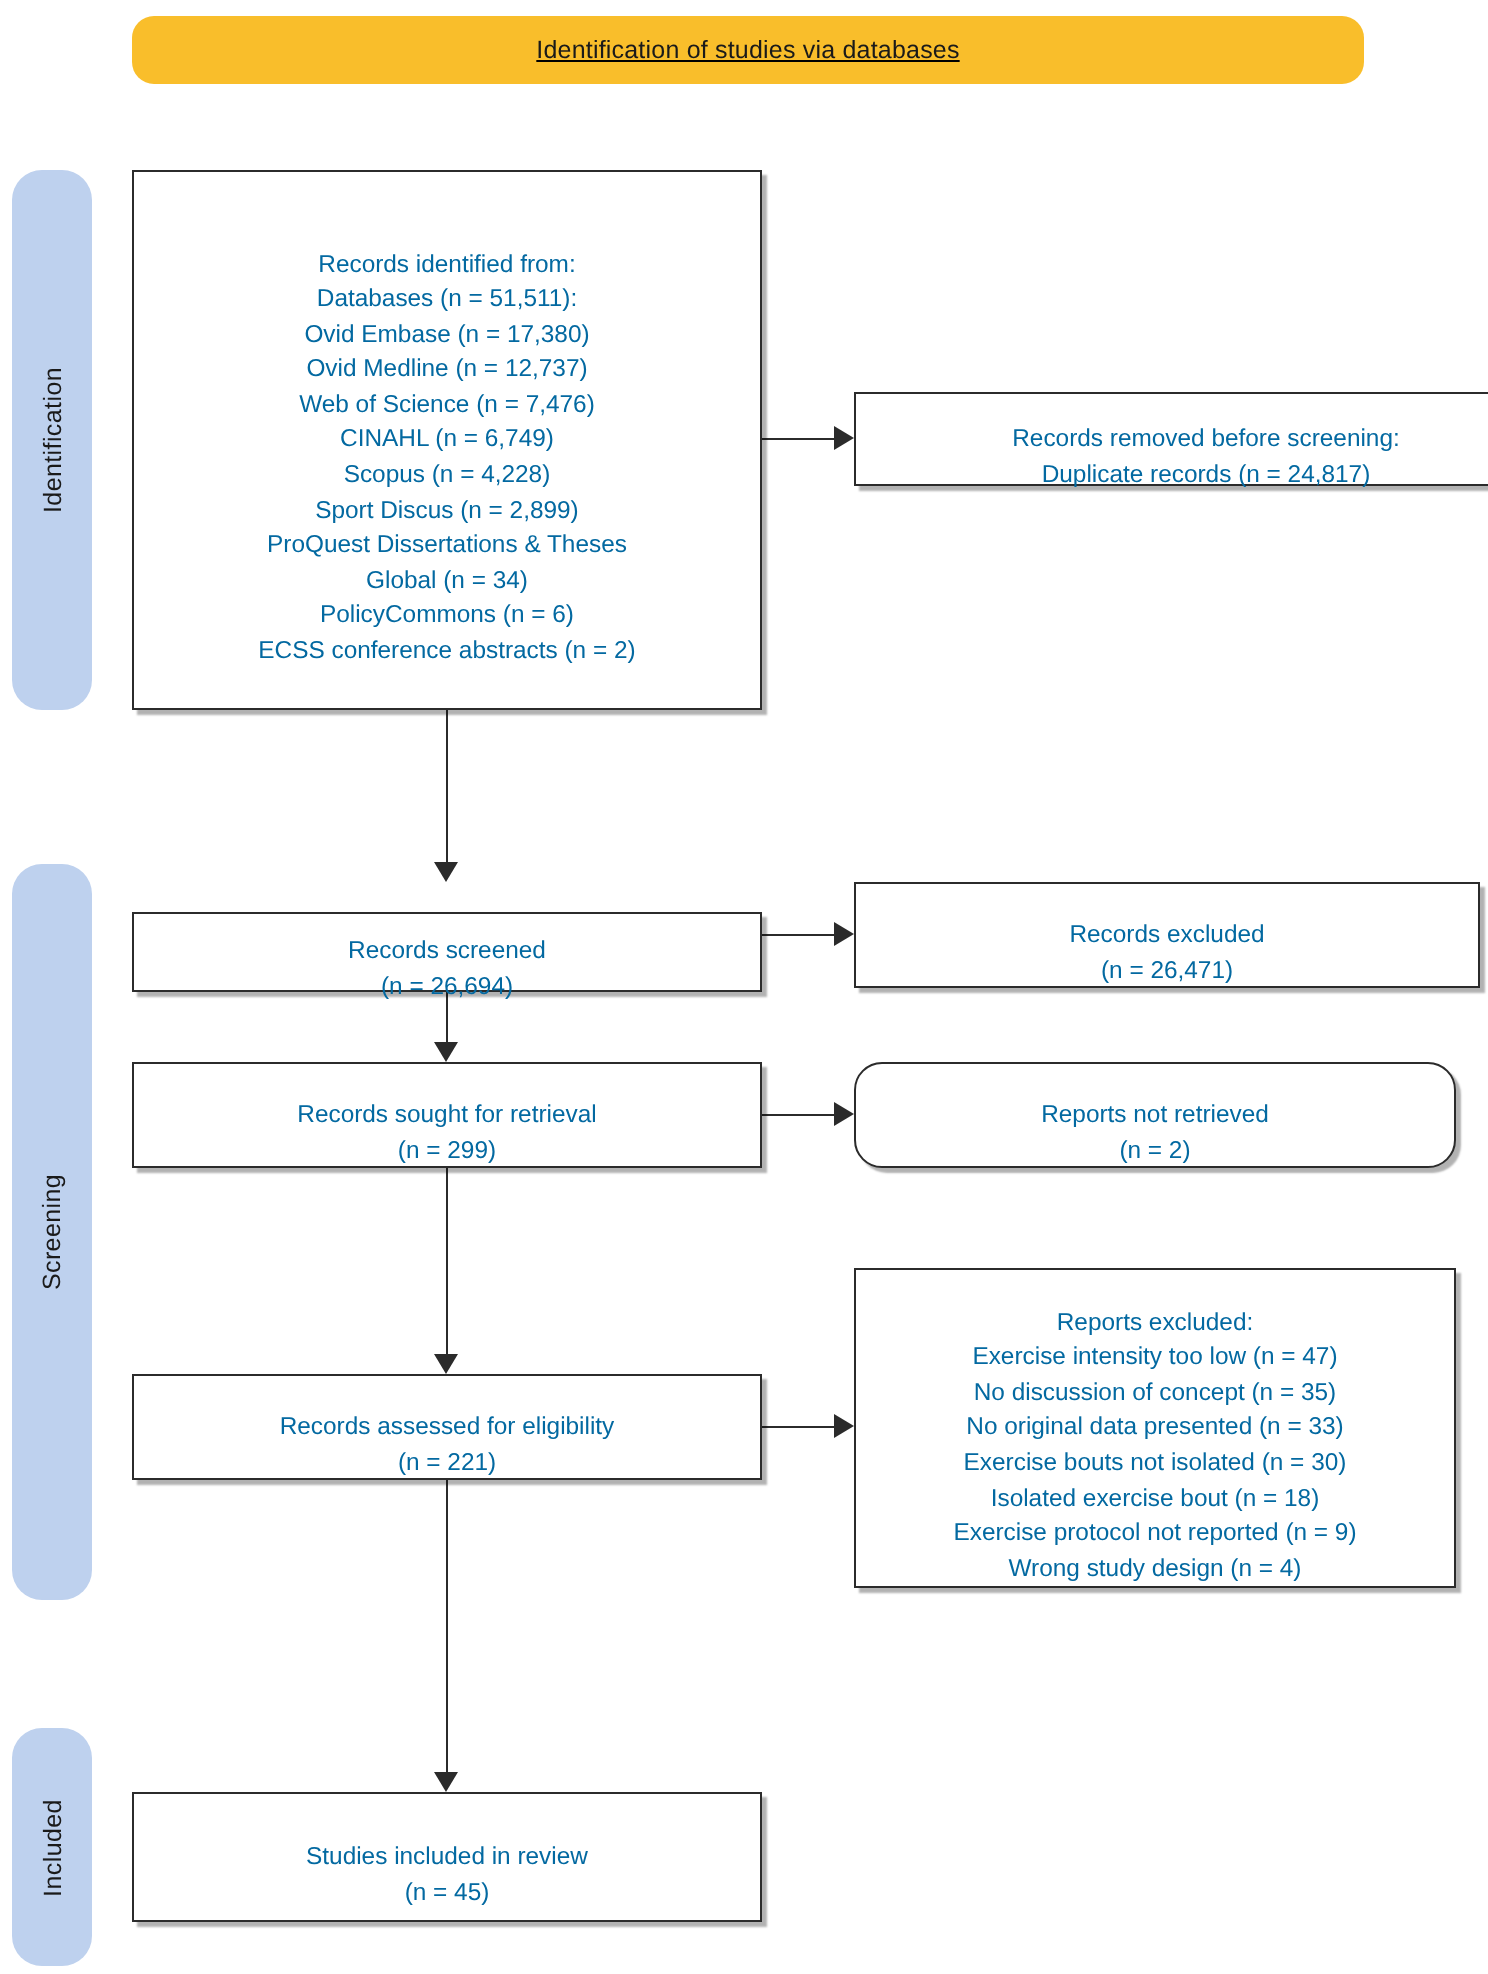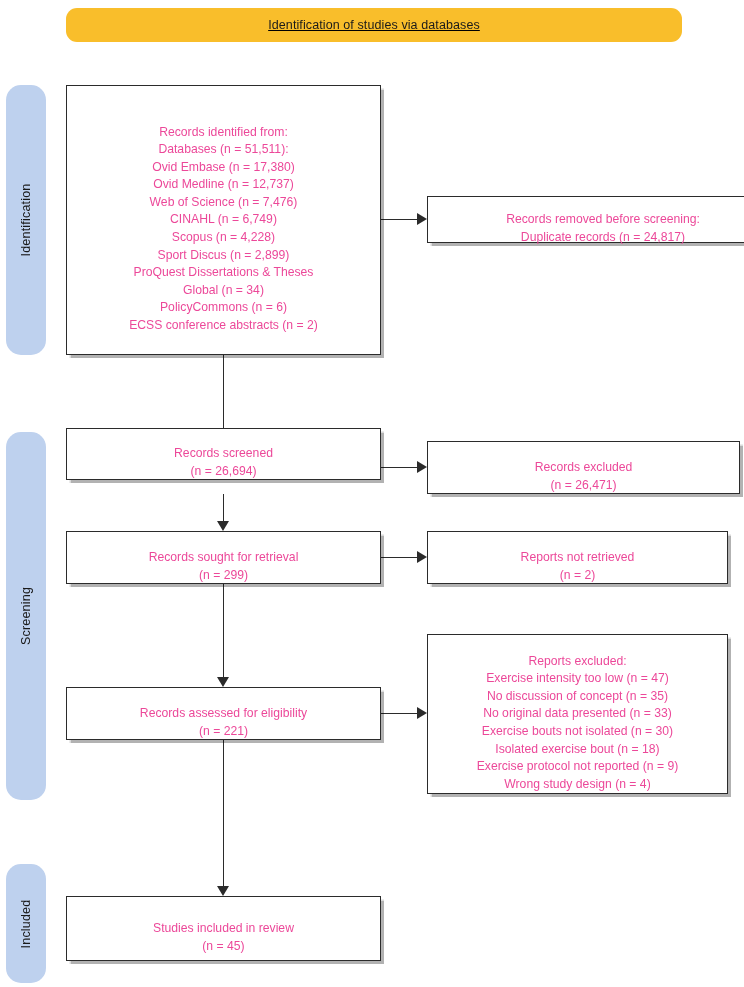--- a/index.html
+++ b/index.html
@@ -68,36 +68,36 @@
     box-shadow: 2.5px 2.5px 1px rgba(0,0,0,0.30);
     display: flex;
     align-items: center;
     justify-content: center;
     text-align: center;
     padding: 4px 6px;
   }
   .flow-box .box-text {
     font-size: 12.2px;
     line-height: 1.44;
-    color: #ec4899;
+    color: #0369a1;
     white-space: pre-line;
     margin-top: 18px;
   }
 
   
   #box-identified  { left: 66px; top: 85px;  width: 315px; height: 270px; }
-  #box-screened    { left: 66px; top: 428px; width: 315px; height: 52px;  }
+  #box-screened    { left: 66px; top: 456px; width: 315px; height: 40px;  }
   #box-sought      { left: 66px; top: 531px; width: 315px; height: 53px;  }
   #box-assessed    { left: 66px; top: 687px; width: 315px; height: 53px;  }
   #box-included    { left: 66px; top: 896px; width: 315px; height: 65px;  }
 
   
   #box-duplicates  { left: 427px; top: 196px; width: 352px; height: 47px; align-items: center; }
   #box-excluded    { left: 427px; top: 441px; width: 313px; height: 53px; }
-  #box-notretrieved{ left: 427px; top: 531px; width: 301px; height: 53px; }
+  #box-notretrieved{ left: 427px; top: 531px; width: 301px; height: 53px; border-radius: 14px; }
   #box-repexcluded { left: 427px; top: 634px; width: 301px; height: 160px; }
 
   
   .connector {
     position: absolute;
     pointer-events: none;
   }
   .v-line {
     position: absolute;
     width: 1.8px;

